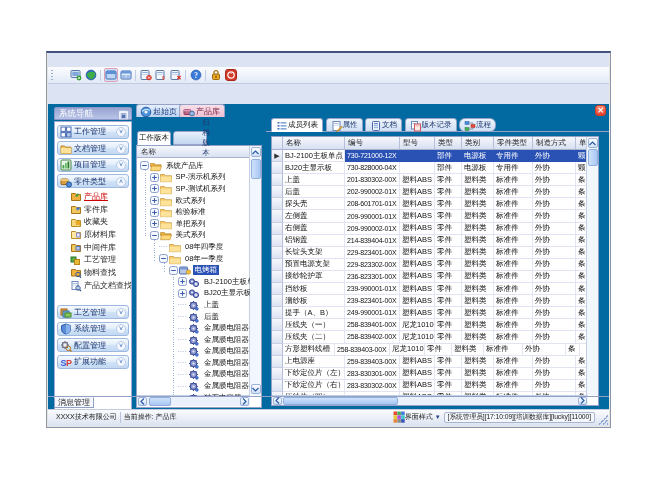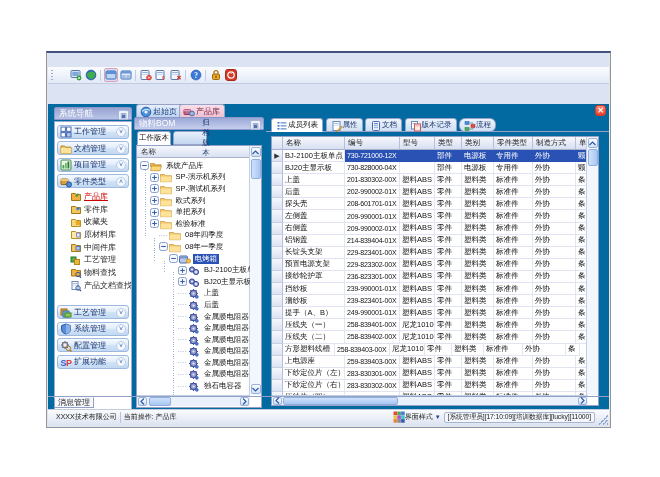--- a/index.html
+++ b/index.html
@@ -435,24 +435,20 @@
                 <rect x="1" y="3.5" width="6.5" height="5" rx="0.8" fill="#c06888" stroke="#8a3858"></rect>
                 <rect x="1" y="3.5" width="6.5" height="1.8" fill="#e098b8"></rect>
                 <circle cx="9" cy="7.5" r="2.4" fill="#9ab8e0" stroke="#4a6aa8"></circle>
               </svg>
             </span>
       <span>产品库</span>
           </div>
         </div>
 
     <div id="bom-panel">
-      <div id="bom-header">
-        <span>物料BOM</span>
-        <span class="pin-btn">▣</span>
-      </div>
       <div id="bom-tabs">
             <div class="bom-tab active" style="left: 3px; width: 34px;">工作版本</div>
             <div class="bom-tab inactive" style="left: 39px; width: 34px; padding-left: 32px;">归档版本</div>
           </div>
       <div id="tree-box">
         <div id="tree-colhead">名称</div>
         <div id="tree-rows">
               <div class="trow">
                 <span style="width:3px; flex:0 0 auto;"></span>
                 <span class="texp">
@@ -524,37 +520,53 @@
                     <rect x="0.5" y="0.5" width="8" height="8" rx="2" fill="#f4f8fe" stroke="#8aa0cc"></rect>
         <path d="M2.2 4.5 h4.6 M4.5 2.2 v4.6" stroke="#3a5aa8" stroke-width="1"></path>
                   </svg>
                 </span>
                 <span class="tico">
                   <svg width="12" height="11" viewBox="0 0 12 11">
                     <path d="M0.5 2.5 h4 l1 1.2 h6 v6 H0.5 z" fill="#f8c868" stroke="#b88420" stroke-width="0.6"></path>
                     <path d="M0.5 4.5 H11.5 V9.7 H0.5 z" fill="#fde29a"></path>
                   </svg>
                 </span>
-                <span class="tlabel">单把系列</span>
+                <span class="tlabel">检验标准</span>
               </div>
               <div class="trow">
                 <span style="width:12.5px; flex:0 0 auto;"></span>
                 <span class="texp">
         <svg width="9" height="9" viewBox="0 0 9 9">
                     <rect x="0.5" y="0.5" width="8" height="8" rx="2" fill="#f4f8fe" stroke="#8aa0cc"></rect>
         <path d="M2.2 4.5 h4.6 M4.5 2.2 v4.6" stroke="#3a5aa8" stroke-width="1"></path>
                   </svg>
                 </span>
                 <span class="tico">
                   <svg width="12" height="11" viewBox="0 0 12 11">
                     <path d="M0.5 2.5 h4 l1 1.2 h6 v6 H0.5 z" fill="#f8c868" stroke="#b88420" stroke-width="0.6"></path>
                     <path d="M0.5 4.5 H11.5 V9.7 H0.5 z" fill="#fde29a"></path>
                   </svg>
                 </span>
-                <span class="tlabel">检验标准</span>
+                <span class="tlabel">单把系列</span>
+              </div>
+              <div class="trow">
+                <span style="width:12.5px; flex:0 0 auto;"></span>
+                <span class="texp">
+        <svg width="9" height="9" viewBox="0 0 9 9">
+                    <rect x="0.5" y="0.5" width="8" height="8" rx="2" fill="#f4f8fe" stroke="#8aa0cc"></rect>
+        <path d="M2.2 4.5 h4.6 " stroke="#3a5aa8" stroke-width="1"></path>
+                  </svg>
+                </span>
+                <span class="tico">
+                  <svg width="12" height="11" viewBox="0 0 12 11">
+                    <path d="M0.5 2.5 h4 l1 1.2 h5.5 v2 H0.5 z" fill="#e8b048" stroke="#b88420" stroke-width="0.6"></path>
+                    <path d="M1.5 5 h10 l-1.5 4.7 H0.5 z" fill="#fdd87a" stroke="#b88420" stroke-width="0.6"></path>
+                  </svg>
+                </span>
+                <span class="tlabel">美式系列</span>
               </div>
               <div class="trow">
                 <span style="width:22px; flex:0 0 auto;"></span>
                 <span class="texp">
         <svg width="9" height="9" viewBox="0 0 9 9">
                     <path d="M0 4.5 h9" stroke="#9ab0d4" stroke-width="0.7" stroke-dasharray="1 1.4"></path>
                   </svg>
                 </span>
                 <span class="tico">
                   <svg width="12" height="11" viewBox="0 0 12 11">

